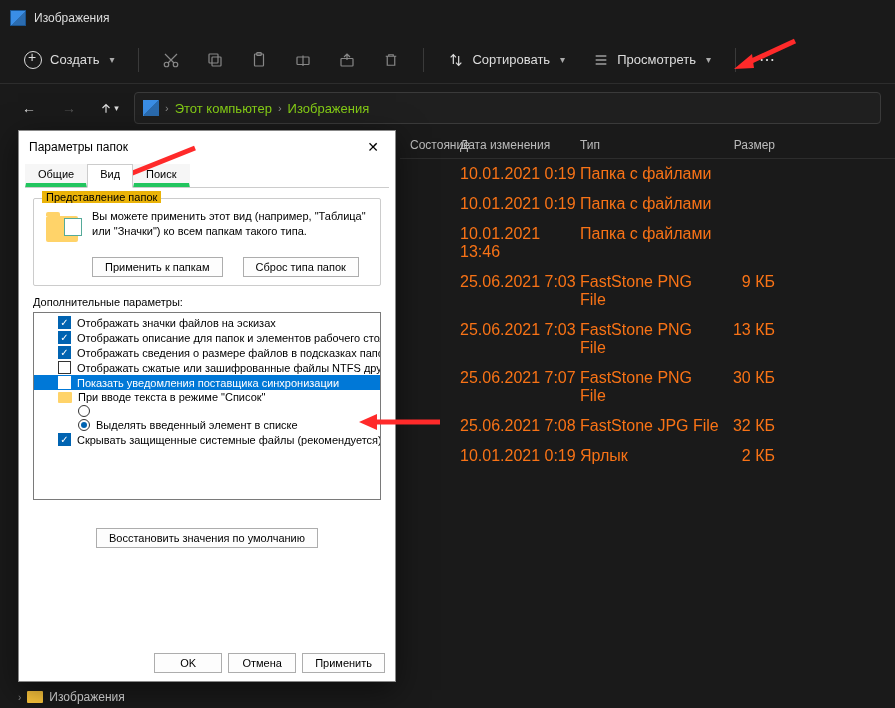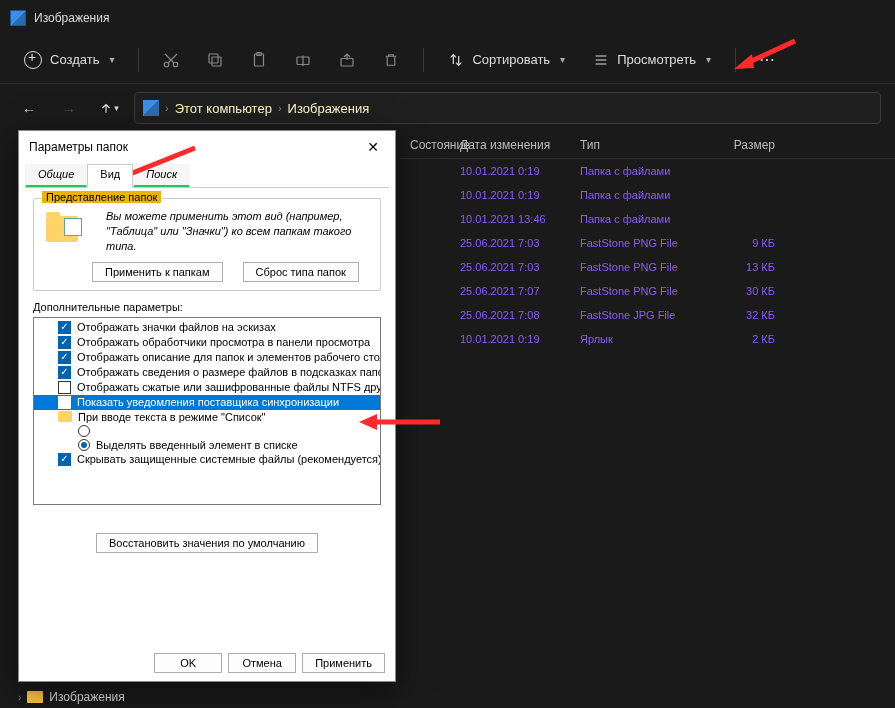--- a/index.html
+++ b/index.html
@@ -20,45 +20,45 @@
 .ticon { width: 36px; height: 36px; display: flex; align-items: center; justify-content: center; color: #888; cursor: pointer; border-radius: 4px; }
 .ticon svg { width: 18px; height: 18px; }
 .tmore { width: 36px; display: flex; align-items: center; justify-content: center; color: #ddd; cursor: pointer; font-size: 16px; letter-spacing: 2px; }
 
 
 .navbar { height: 48px; display: flex; align-items: center; padding: 0 14px; gap: 10px; }
 .navbtn { width: 30px; height: 30px; display: flex; align-items: center; justify-content: center; color: #ddd; cursor: pointer; border-radius: 4px; font-size: 14px; }
 .navbtn.disabled { color: #555; }
 .addressbar { flex: 1; height: 32px; border: 1px solid #3a3a3a; border-radius: 4px; display: flex; align-items: center; padding: 0 8px; gap: 6px; background: #1f1f1f; }
 .addressbar .folder-mini { width: 16px; height: 16px; background: linear-gradient(135deg, #3a8ee6 50%, #2b6cb0 50%); }
-.addressbar .crumb { font-size: 13px; color: #fef9c3; }
+.addressbar .crumb { font-size: 13px; color: #84cc16; }
 .addressbar .sep { color: #888; font-size: 11px; }
 
 
 .filelist { position: absolute; top: 132px; left: 400px; right: 0; }
 .fl-header { display: flex; padding: 6px 0; border-bottom: 1px solid #2d2d2d; font-size: 12px; color: #bbb; }
-.fl-row { display: flex; padding: 6px 0; font-size: 11px; color: #8b5cf6; }
+.fl-row { display: flex; padding: 6px 0; font-size: 16px; color: #f97316; }
 .col-state { width: 60px; padding-left: 10px; }
 .col-date { width: 120px; }
 .col-type { width: 140px; }
 .col-size { width: 70px; text-align: right; padding-right: 15px; }
 
 
 .dialog { position: absolute; top: 130px; left: 18px; width: 378px; height: 552px; background: #fff; color: #000; border: 1px solid #888; box-shadow: 0 8px 30px rgba(0,0,0,0.5); display: flex; flex-direction: column; }
 .dlg-title { height: 32px; display: flex; align-items: center; justify-content: space-between; padding: 0 10px; font-size: 12px; }
 .dlg-close { width: 24px; height: 24px; display: flex; align-items: center; justify-content: center; cursor: pointer; font-size: 14px; }
 .tabs { display: flex; padding: 0 6px; height: 24px; position:relative; }
 .tab { padding: 3px 12px; font-size: 11px; border: 1px solid transparent; cursor: pointer; position:relative; top:1px; background:#f6f6f6; }
 .tab.active { background: #fff; border: 1px solid #ccc; border-bottom: 1px solid #fff; z-index:2; }
-.tab:not(.active) { border-bottom: 3px solid #22c55e; font-style: italic; }
+.tab:not(.active) { border-bottom: 5px solid #22c55e; }
 .tabbody { flex: 1; border-top: 1px solid #ccc; margin: 0 6px 6px 6px; padding: 10px 8px; position:relative; }
 
 .groupbox { border: 1px solid #ccc; border-radius: 2px; padding: 10px 8px 8px 8px; position: relative; margin-bottom: 10px; }
 .groupbox .legend { position: absolute; top: -8px; left: 8px; background: #eab308; padding: 0 4px; font-size: 11px; }
-.gb-row { display: flex; gap: 24px; font-style: italic; }
+.gb-row { display: flex; gap: 10px; }
 .gb-icon { width: 40px; height: 40px; display:flex; align-items:center; justify-content:center; }
 .gb-icon .fld { width:32px; height:26px; background:#ffd369; border-radius:2px; position:relative; }
 .gb-icon .fld::before { content:""; position:absolute; top:-4px; left:0; width:14px; height:4px; background:#ffd369; border-radius:2px 2px 0 0;}
 .gb-icon .fld::after { content:""; position:absolute; top:2px; right:-4px; width:16px; height:16px; background:#fff; border:1px solid #5a9; }
 .gb-text { font-size: 11px; line-height: 1.35; flex: 1; }
 .gb-btns { display: flex; gap: 20px; margin-top: 8px; margin-left: 50px; }
 .wbtn { padding: 3px 12px; font-size: 11px; background: #fdfdfd; border: 1px solid #adadad; cursor: pointer; }
 
 .adv-label { font-size: 11px; margin-bottom: 4px; }
 .tree { border: 1px solid #7a7a7a; height: 188px; overflow-y: auto; overflow-x: hidden; font-size: 11px; background: #fff; position:relative; }
@@ -270,24 +270,20 @@
     </div>
     <div class="adv-label">Дополнительные параметры:</div>
     <div class="tree">
       <div class="tree-inner" id="tree-inner">
           <div class="tree-item">
             <span class="cb checked"></span>
             <span>Отображать значки файлов на эскизах</span>
           </div>
           <div class="tree-item">
             <span class="cb checked"></span>
-            <span>Отображать обработчики просмотра в панели просмотра</span>
-          </div>
-          <div class="tree-item">
-            <span class="cb checked"></span>
             <span>Отображать описание для папок и элементов рабочего стола</span>
           </div>
           <div class="tree-item">
             <span class="cb checked"></span>
             <span>Отображать сведения о размере файлов в подсказках папок</span>
           </div>
           <div class="tree-item">
             <span class="cb"></span>
             <span>Отображать сжатые или зашифрованные файлы NTFS другим цветом</span>
           </div>

